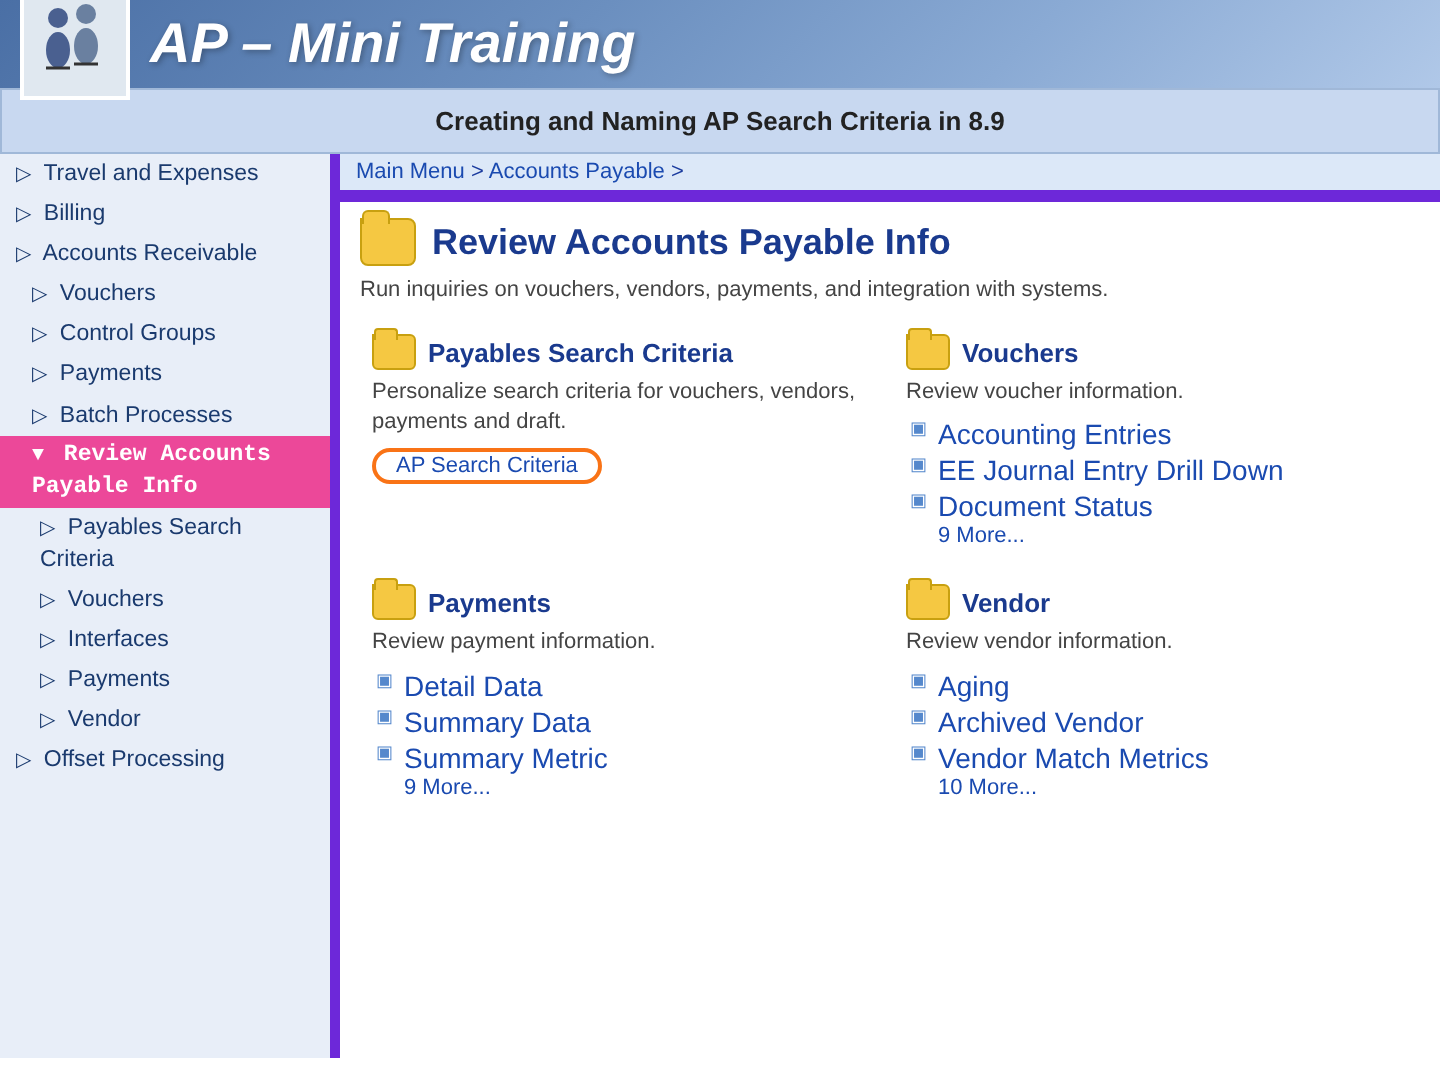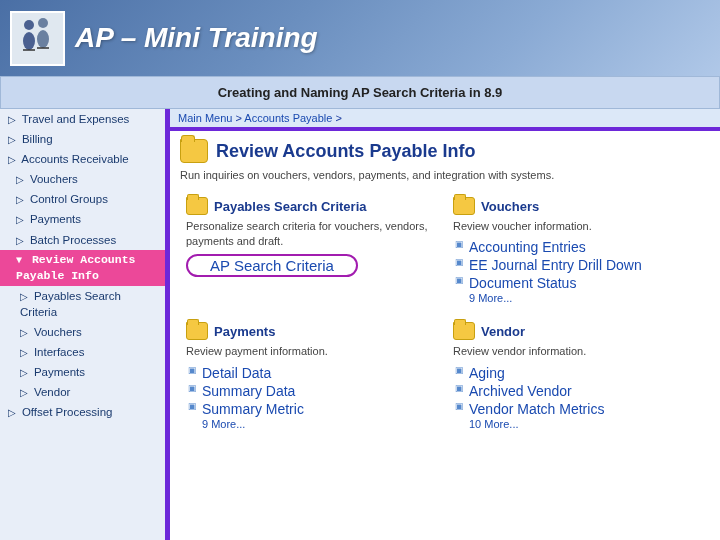--- a/index.html
+++ b/index.html
@@ -1,21 +1,21 @@
 <!DOCTYPE html>
 <html><head>
   <meta charset="utf-8">
   <style>
     * { margin: 0; padding: 0; box-sizing: border-box; }
     body { width: 720px; height: 540px; overflow: hidden; font-family: Arial, sans-serif; font-size: 12px; background: #fff; }
 
     
     .header {
       background: linear-gradient(135deg, #4a6fa5 0%, #6b8fbf 40%, #8aaad4 70%, #b0c8e8 100%);
-      height: 76px;
+      height: 44px;
       display: flex;
       align-items: center;
       padding: 12px 10px;
       position: relative;
     }
     .header-logo {
       width: 55px;
       height: 55px;
       background: #e0e8f0;
       border: 2px solid #fff;
@@ -85,21 +85,21 @@
       overflow-y: auto;
       padding: 0;
     }
 
     
     .breadcrumb {
       background: #dce8f8;
       padding: 3px 8px;
       font-size: 11px;
       color: #1a3a9e;
-      border-bottom: 4px solid #6d28d9;
+      border-bottom: 6px solid #6d28d9;
     }
     .breadcrumb a { color: #1a4ab0; text-decoration: none; }
 
     
     .page-header {
       display: flex;
       align-items: center;
       padding: 8px 10px 4px 10px;
     }
     .folder-icon-large {
@@ -190,26 +190,26 @@
       content: '▣';
       position: absolute;
       left: 2px;
       font-size: 9px;
       color: #5588cc;
     }
 
     
     .highlight-link {
       display: inline-block;
-      border: 2px solid #a21caf;
+      border: 2px solid #f97316;
       border-radius: 12px;
-      padding: 1px 22px;
+      padding: 1px 10px;
       color: #1a4ab0;
       text-decoration: none;
-      font-size: 15px;
+      font-size: 11px;
       background: transparent;
     }
 
     .more-link {
       display: block;
       font-size: 11px;
       color: #1a4ab0;
       padding-left: 16px;
       text-decoration: none;
     }

